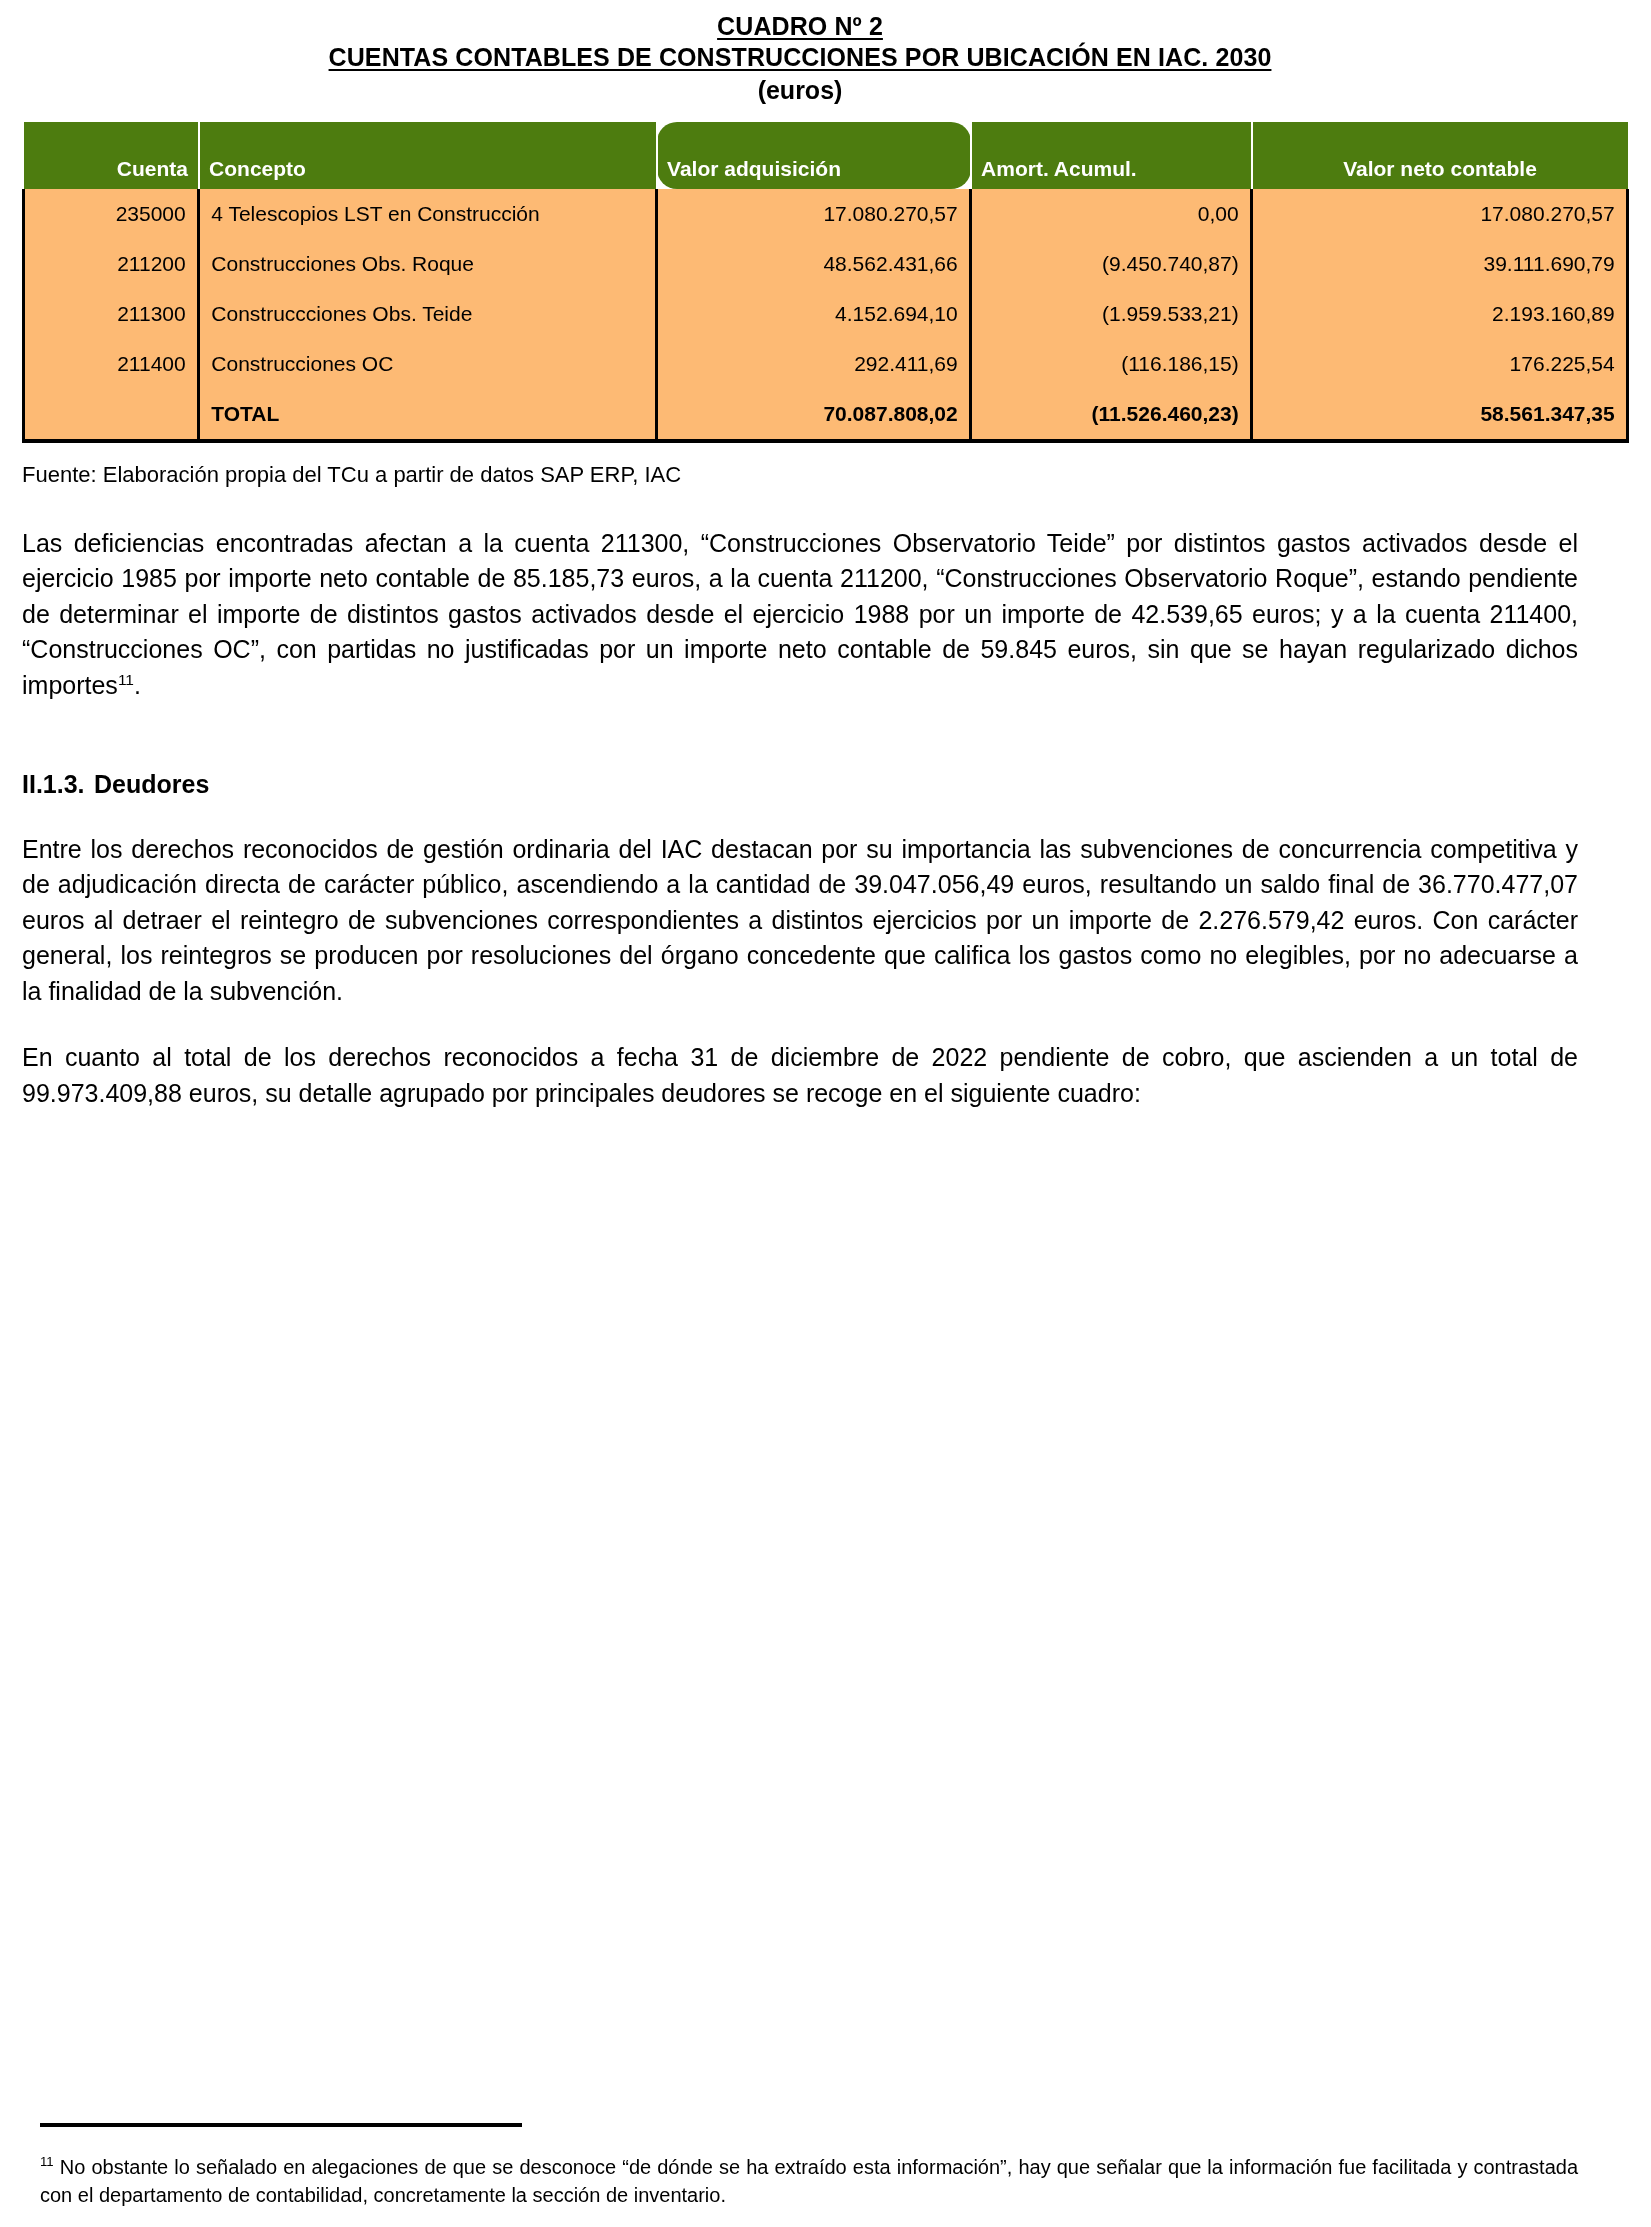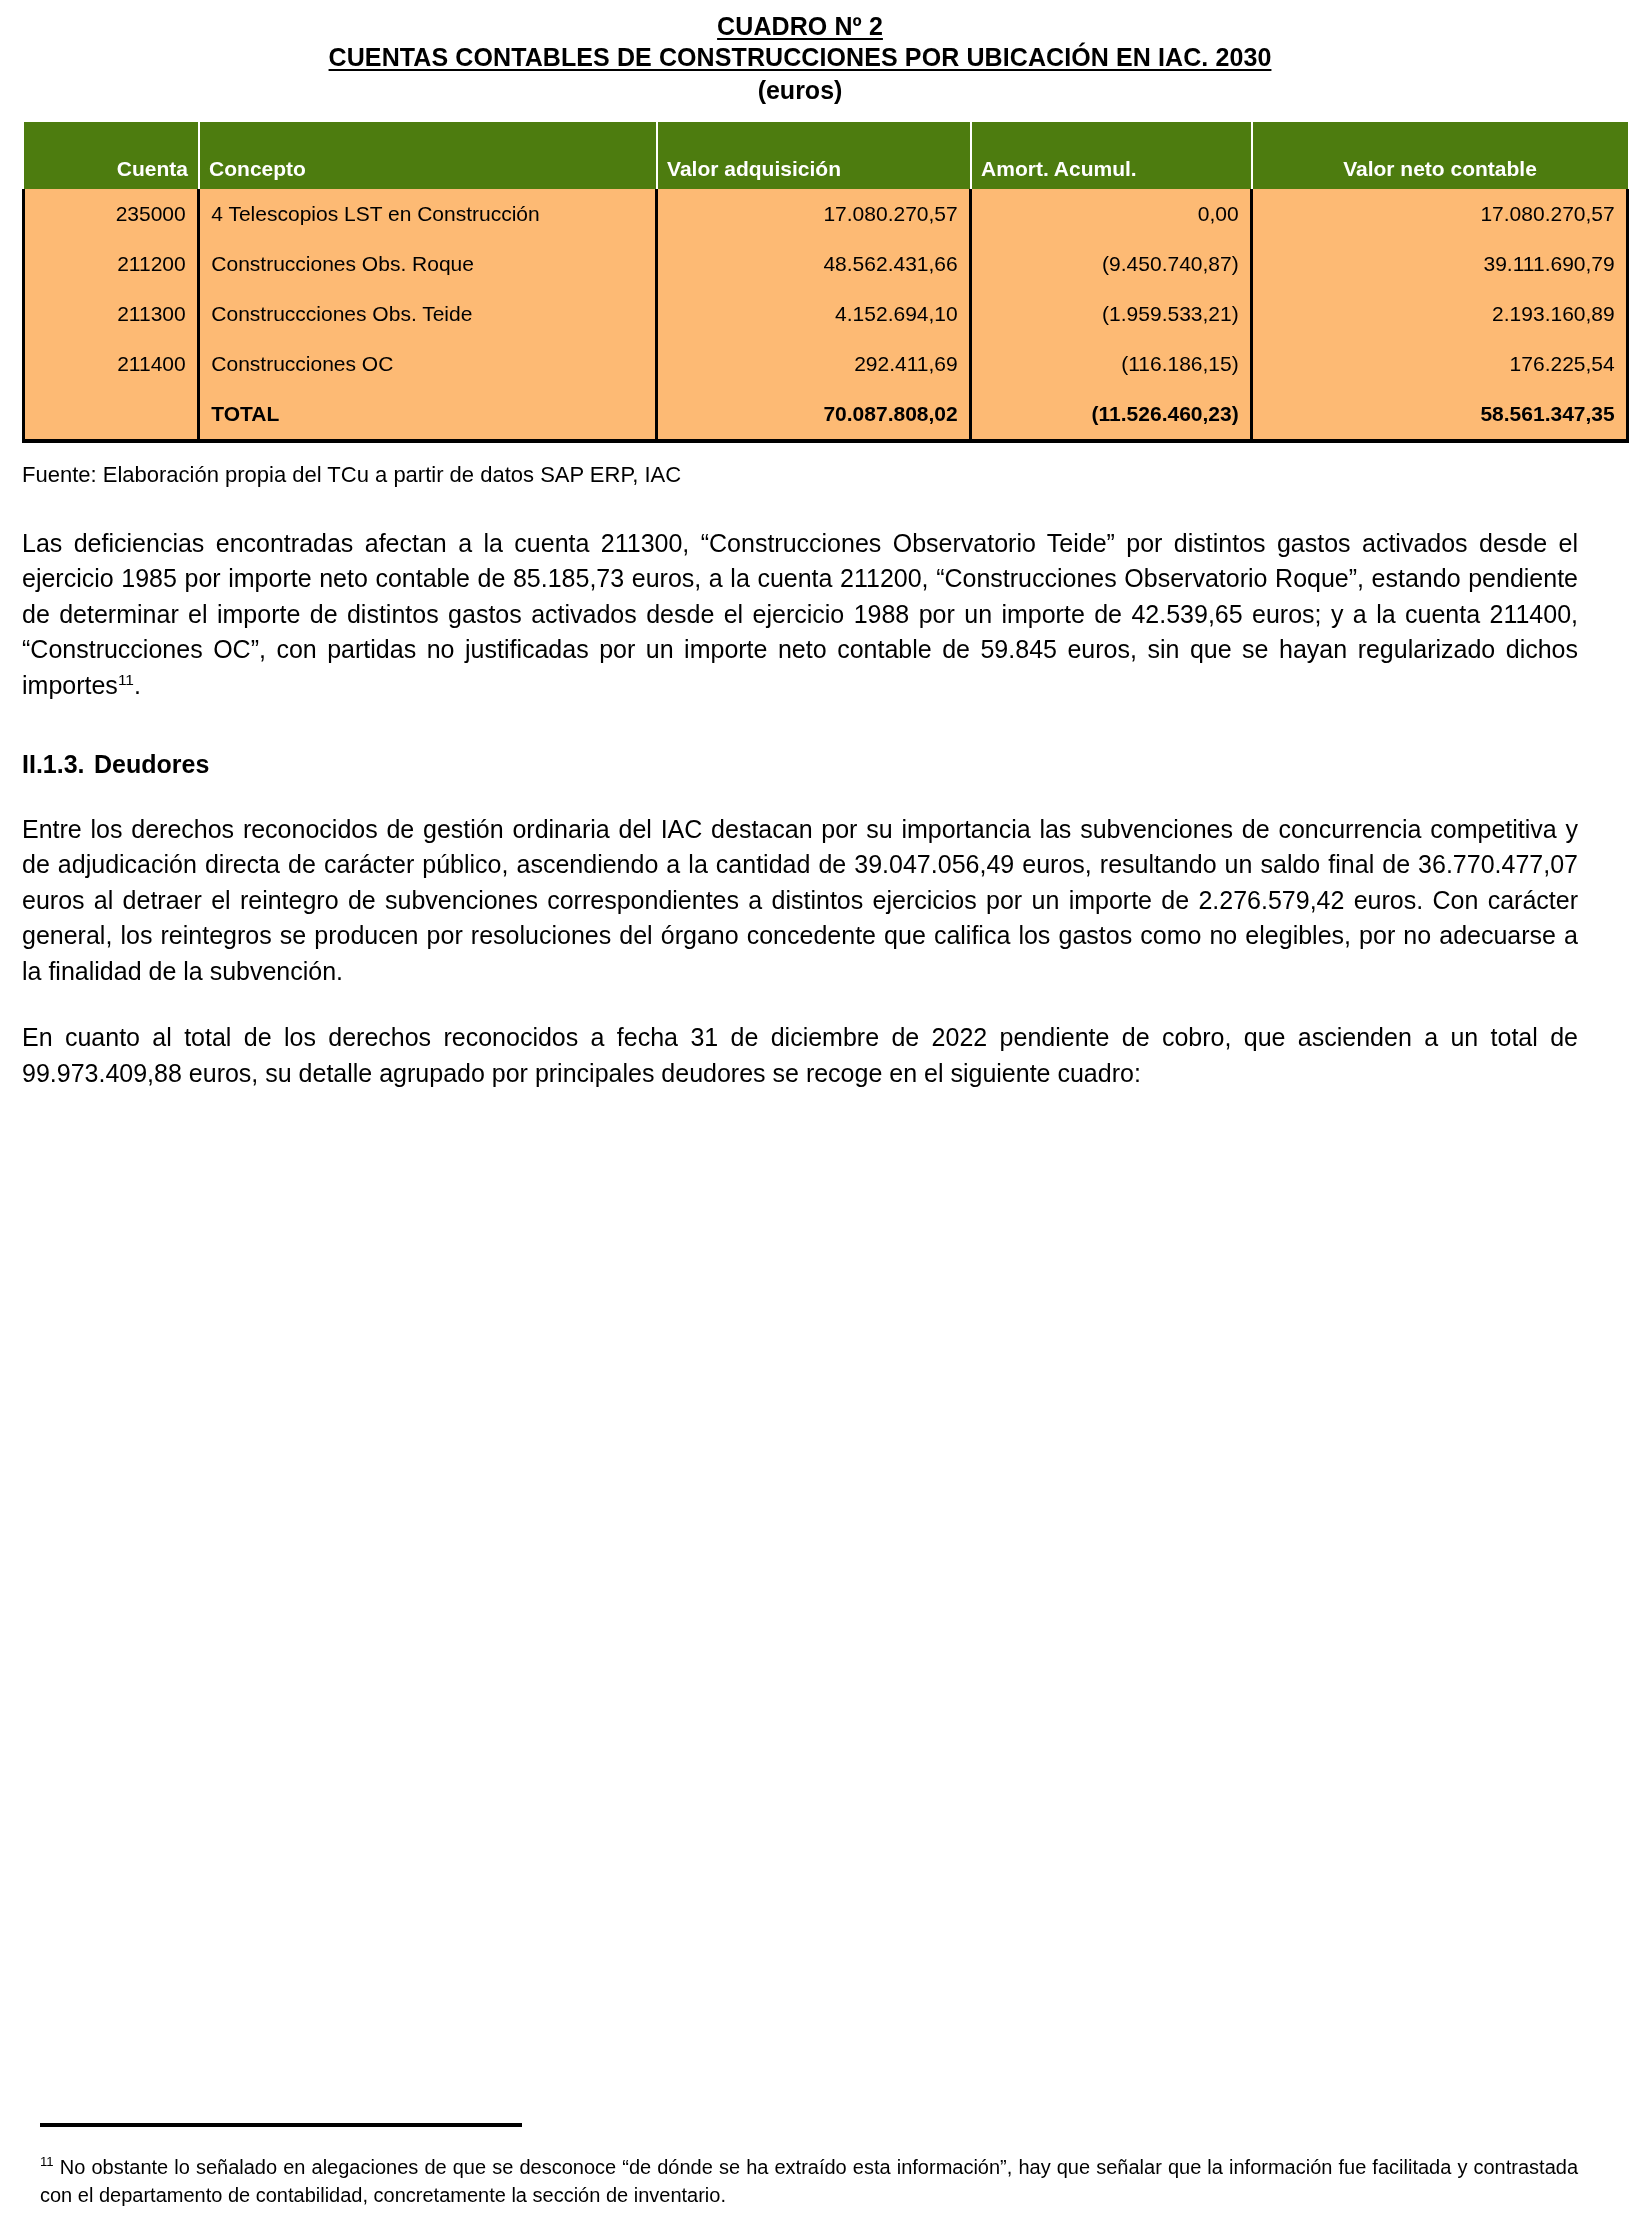--- a/index.html
+++ b/index.html
@@ -69,21 +69,21 @@
     font-size: 21px;
     font-weight: bold;
     padding: 35px 9.6px 8px 9.6px;
     border-right: 2.4px solid #ffffff;
     vertical-align: bottom;
     white-space: nowrap;
   }
   table.cuadro thead th:last-child { border-right: none; }
   th.h-cuenta { text-align: right; padding-right: 11.3px; }
   th.h-concepto { text-align: left; }
-  th.h-valor { text-align: left; }
+  th.h-valor { text-align: left; border-radius: 20px; }
   th.h-amort { text-align: left; }
   th.h-neto { text-align: center; }
 
   table.cuadro tbody td {
     font-size: 21px;
     height: 50px;
     padding: 0 11.3px;
     border-right: 3.2px solid #000000;
     background: #fdba74;
     vertical-align: middle;
@@ -120,21 +120,21 @@
   .body-p {
     margin: 31px 22px 0 22px;
     font-size: 25px;
     line-height: 1.42;
     text-align: justify;
     text-justify: inter-word;
   }
   .body-p.first { margin-top: 37px; }
 
   h3.section-heading {
-    margin: 45px 22px 0 22px;
+    margin: 65px 22px 0 22px;
     font-size: 25px;
     font-weight: bold;
     line-height: 1.3;
   }
   h3.section-heading .sec-num { display: inline-block; min-width: 72px; }
 
   sup.fnref {
     font-size: 0.62em;
     vertical-align: super;
     line-height: 0;

